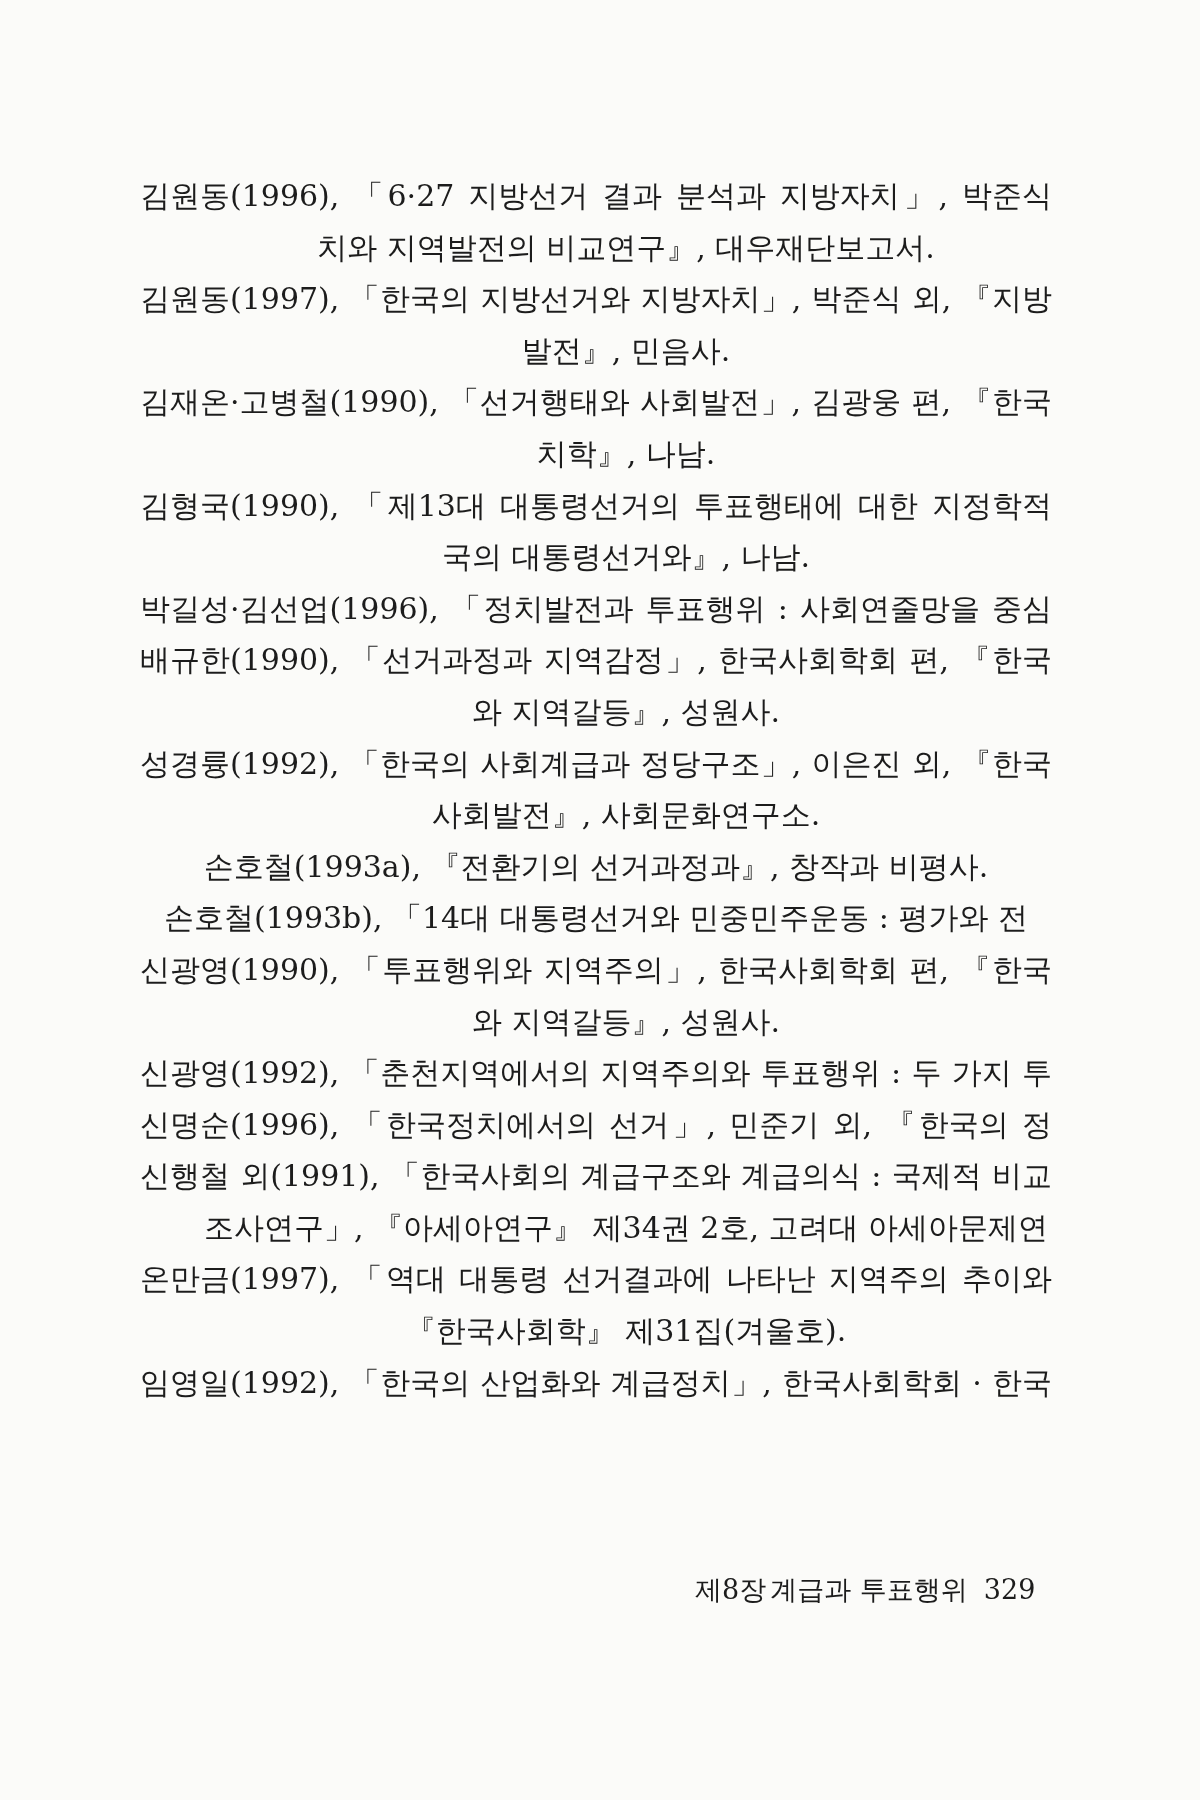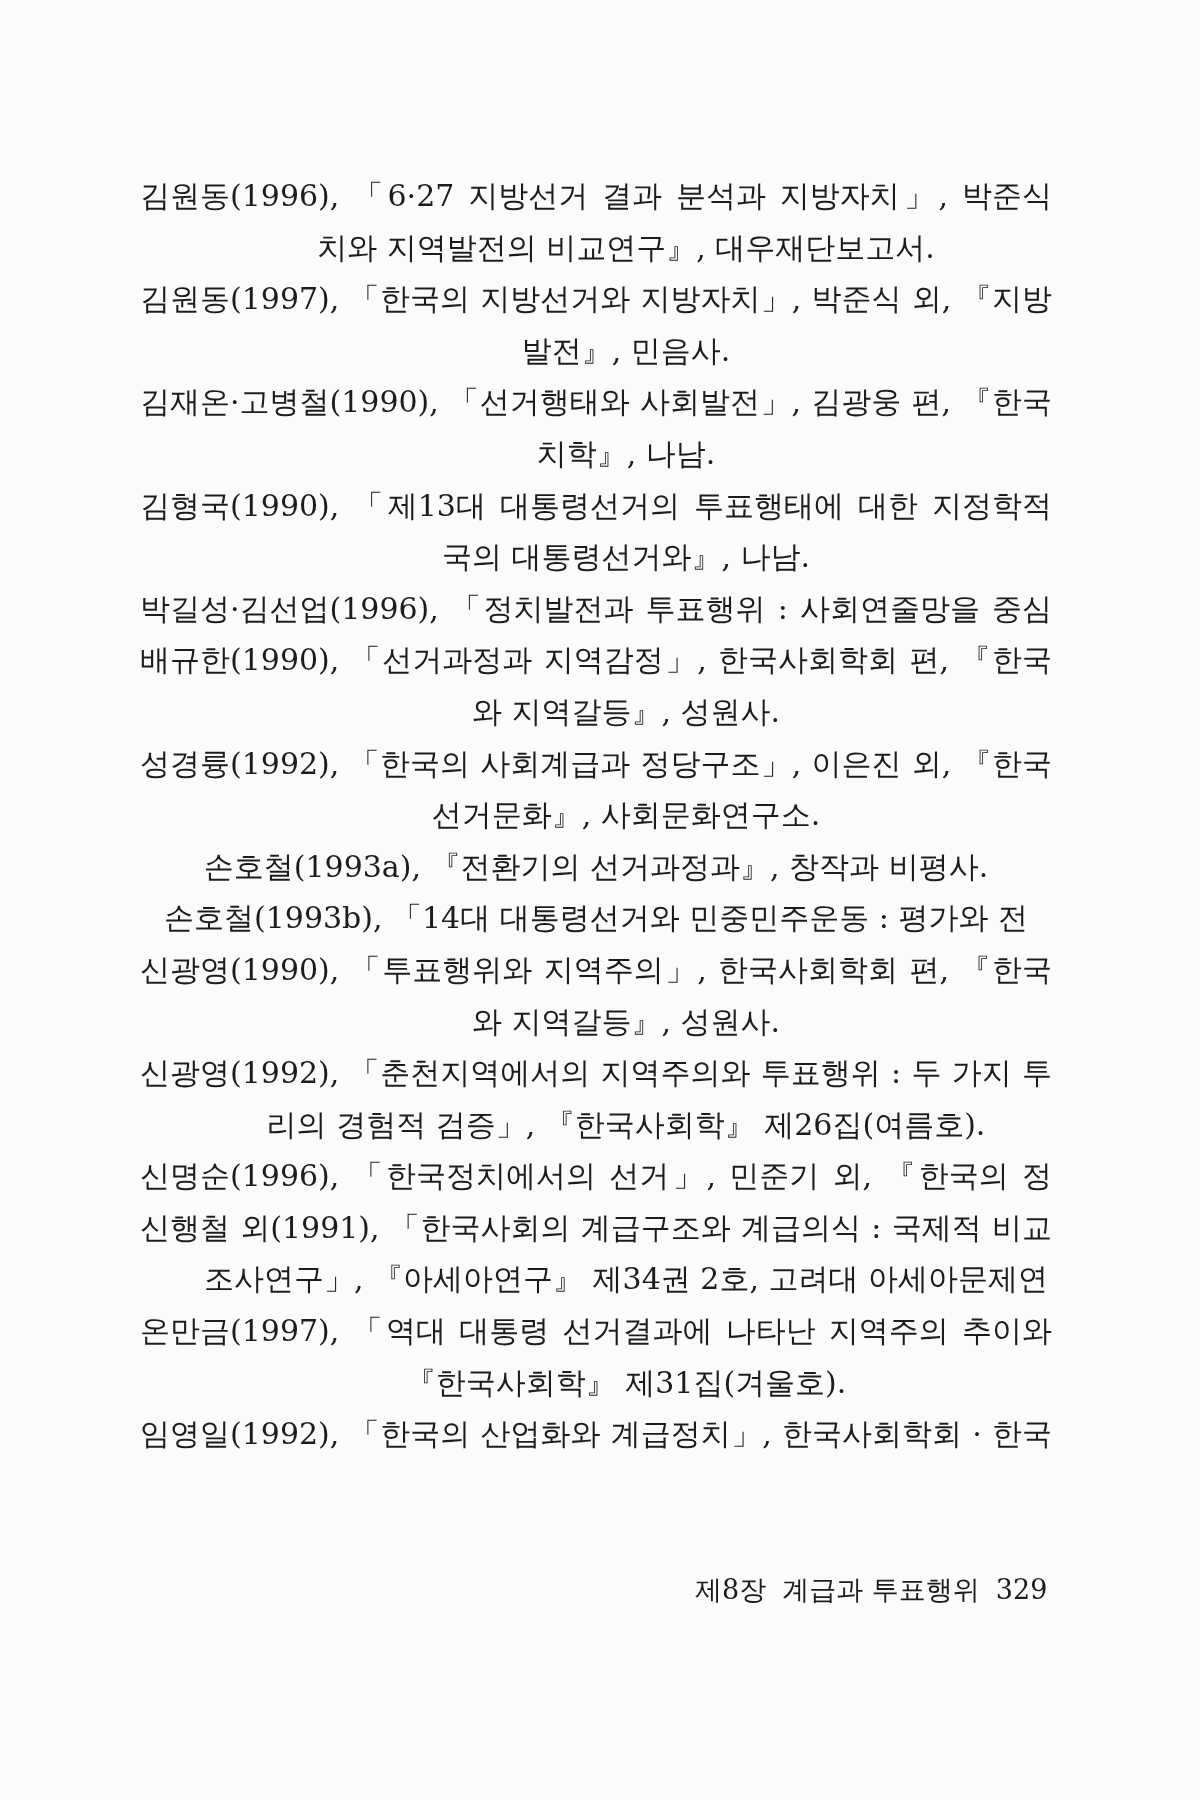--- a/index.html
+++ b/index.html
@@ -40,21 +40,21 @@
   }
   .footer {
     position: absolute;
     left: 695px;
     top: 1572px;
     font-size: 27px;
     line-height: 36px;
     white-space: nowrap;
     color: #1c1c1c;
   }
-  .footer .chapter-title { margin-left: 16px; }
+  .footer .chapter-title { margin-left: 4px; }
   .footer .page-number   { margin-left: 16px; }
 </style>
 </head>
 <body>
 
 <div class="page">
 
   <main class="refs">
 
     <div class="entry">
@@ -81,39 +81,38 @@
       <div class="line full">박길성·김선업(1996), 「정치발전과 투표행위 : 사회연줄망을 중심으로」, 김</div>
     </div>
 
     <div class="entry">
       <div class="line full">배규한(1990), 「선거과정과 지역감정」, 한국사회학회 편, 『한국의 지역주의</div>
       <div class="line cont">와 지역갈등』, 성원사.</div>
     </div>
 
     <div class="entry">
       <div class="line full">성경륭(1992), 「한국의 사회계급과 정당구조」, 이은진 외, 『한국의 정치와</div>
-      <div class="line cont">선거문화』, 사회문화연구소.</div>
+      <div class="line cont">사회발전』, 사회문화연구소.</div>
     </div>
 
     <div class="entry">
       <div class="line">손호철(1993a), 『전환기의 선거과정과』, 창작과 비평사.</div>
     </div>
 
     <div class="entry">
       <div class="line">손호철(1993b), 「14대 대통령선거와 민중민주운동 : 평가와 전망」.</div>
     </div>
 
     <div class="entry">
       <div class="line full">신광영(1990), 「투표행위와 지역주의」, 한국사회학회 편, 『한국의 지역주의</div>
       <div class="line cont">와 지역갈등』, 성원사.</div>
     </div>
 
     <div class="entry">
       <div class="line full">신광영(1992), 「춘천지역에서의 지역주의와 투표행위 : 두 가지 투표행위 논</div>
-      <div class="line cont">리의 경험적 검증」, 『한국사회학』 제26집(여름호).</div>
     </div>
 
     <div class="entry">
       <div class="line full">신명순(1996), 「한국정치에서의 선거」, 민준기 외, 『한국의 정치』, 나남.</div>
     </div>
 
     <div class="entry">
       <div class="line full">신행철 외(1991), 「한국사회의 계급구조와 계급의식 : 국제적 비교를 위한</div>
       <div class="line cont">조사연구」, 『아세아연구』 제34권 2호, 고려대 아세아문제연구소</div>
     </div>

